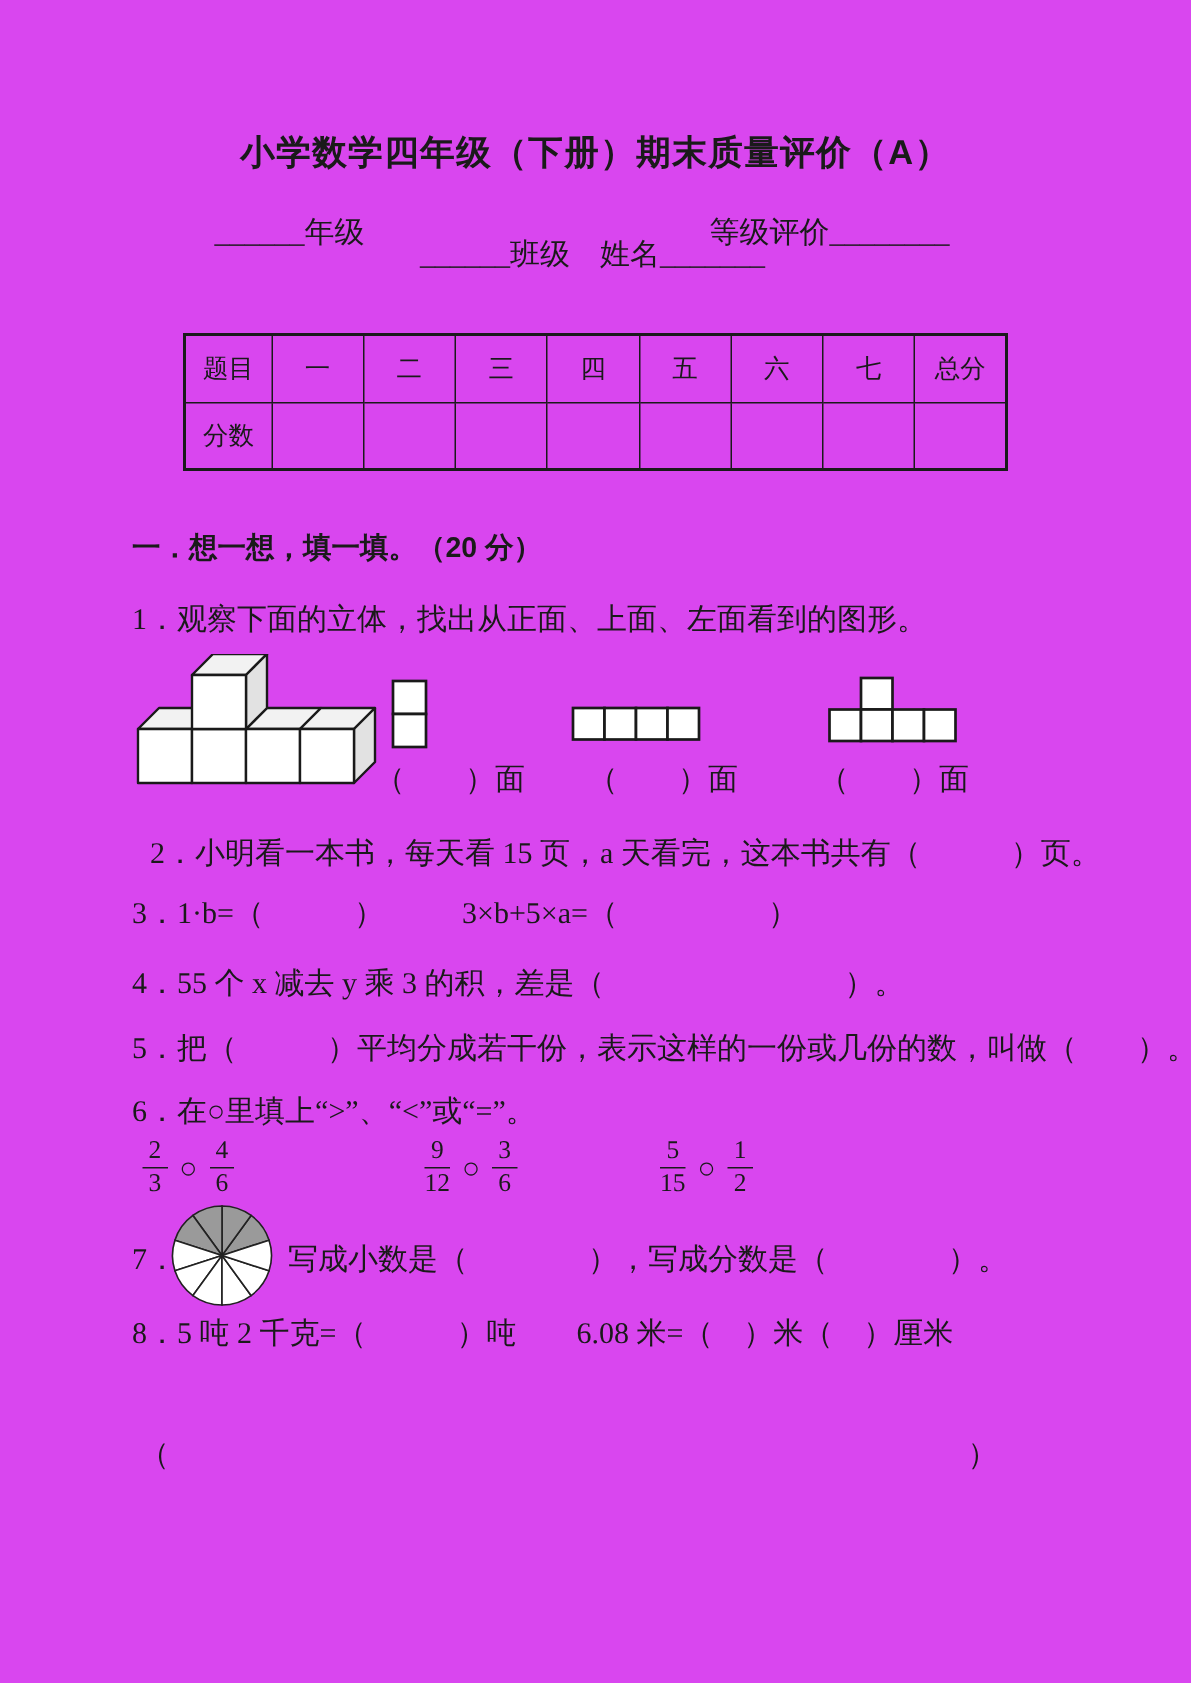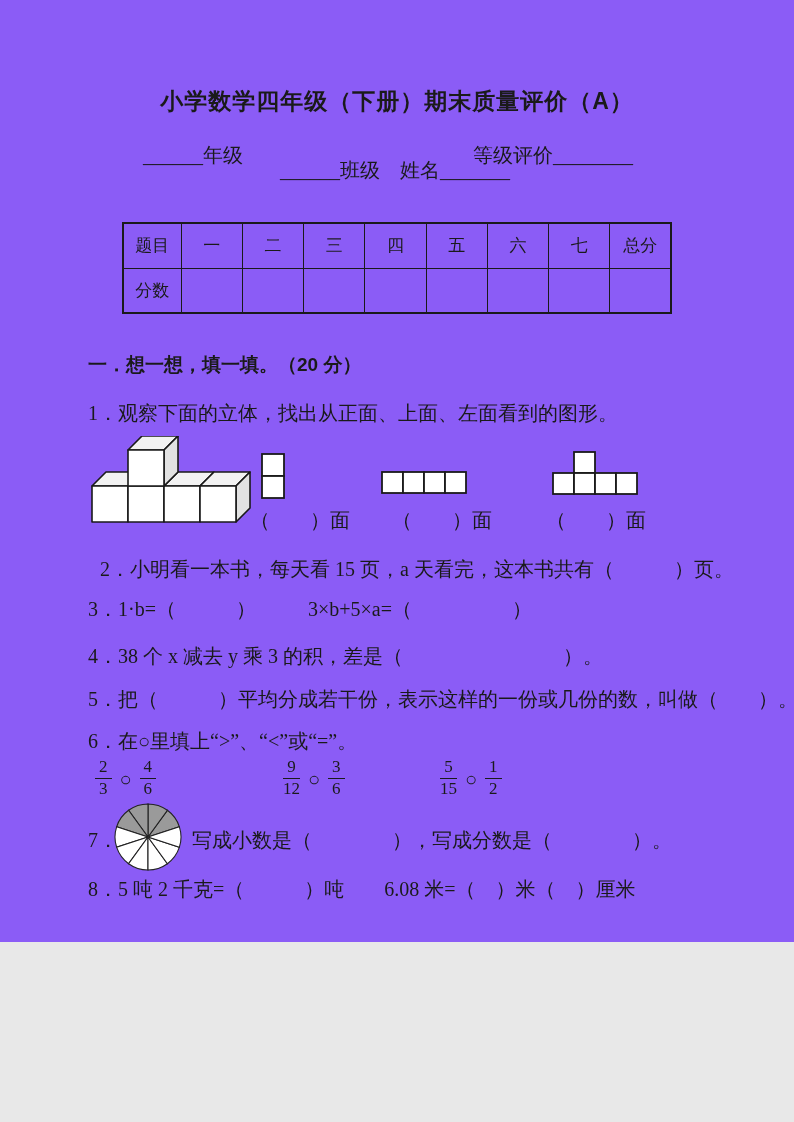--- a/index.html
+++ b/index.html
@@ -1,21 +1,21 @@
 <!DOCTYPE html>
 <html><head>
 <meta charset="utf-8">
 <style>
   * { margin:0; padding:0; box-sizing:border-box; }
   html,body { background:#e8e8e8; }
   .page {
     position:relative;
-    width:794px; height:942px;
+    width:794px; height:1122px;
     margin:0 auto;
-    background:#8b5cf6;
+    background:#d946ef;
     font-family:"Liberation Serif", serif;
     color:#1a1a1a;
     overflow:hidden;
   }
   .abs { position:absolute; }
   .txt { font-size:20px; line-height:1.35; white-space:pre; color:#1a1a1a; }
   .title {
     width:100%; text-align:center;
     font-family:"Liberation Sans", sans-serif;
     font-weight:bold; font-size:23px; letter-spacing:1px;
@@ -145,21 +145,21 @@
 
   <span class="abs txt" style="top:507px; left:250px;">（　　）面</span>
   <span class="abs txt" style="top:507px; left:392px;">（　　）面</span>
   <span class="abs txt" style="top:507px; left:546px;">（　　）面</span>
 
   <div class="abs txt" style="top:556px; left:88px;margin-left:12px;">2．小明看一本书，每天看 15 页，a 天看完，这本书共有（　　　）页。</div>
 
   <span class="abs txt" style="top:596px; left:88px;">3．1·b=（　　　）</span>
   <span class="abs txt" style="top:596px; left:308px;">3×b+5×a=（　　　　　）</span>
 
-  <div class="abs txt" style="top:643px; left:88px;">4．38 个 x 减去 y 乘 3 的积，差是（　　　　　　　　）。</div>
+  <div class="abs txt" style="top:643px; left:88px;">4．55 个 x 减去 y 乘 3 的积，差是（　　　　　　　　）。</div>
 
   <div class="abs txt" style="top:686px; left:88px;text-align:center;">5．把（　　　）平均分成若干份，表示这样的一份或几份的数，叫做（　　）。</div>
 
   <div class="abs txt" style="top:728px; left:88px;text-align:right;">6．在○里填上“&gt;”、“&lt;”或“=”。</div>
 
   <div class="cmp abs" style="top:758px; left:95px;">
     <span class="frac">
       <span class="num">2</span>
       <span class="den">3</span>
     </span>

